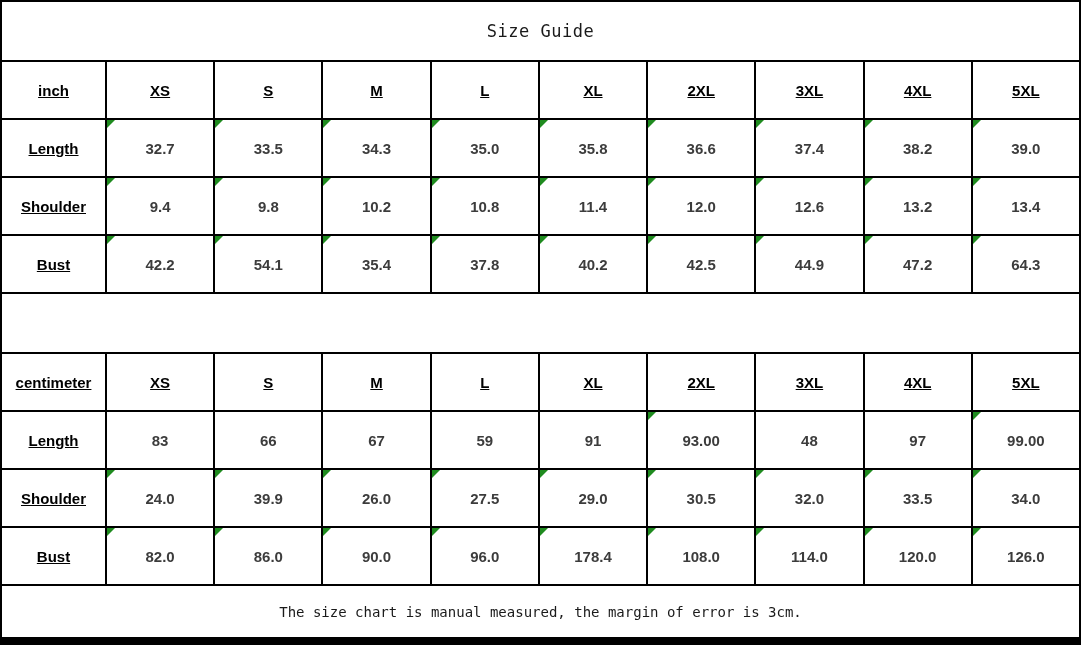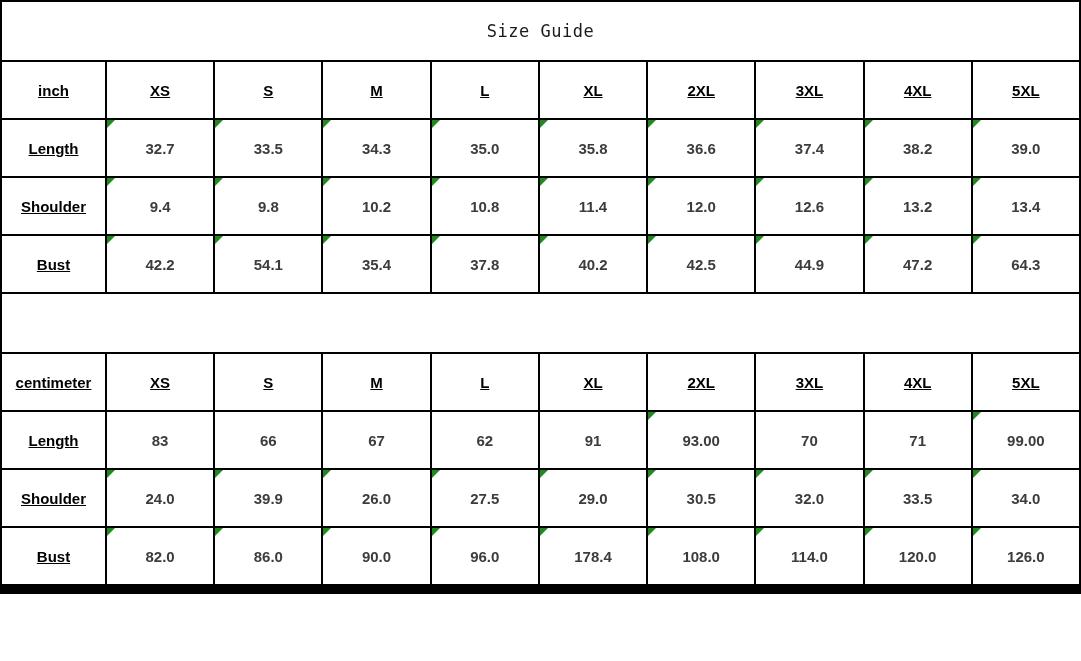--- a/index.html
+++ b/index.html
@@ -185,25 +185,25 @@
           <th class="size-cell">4XL</th>
           <th class="size-cell">5XL</th>
         </tr>
       </thead>
       <tbody>
         <tr>
           <th class="label-cell">Length</th>
           <td class="value-cell"><span>83</span></td>
           <td class="value-cell"><span>66</span></td>
           <td class="value-cell"><span>67</span></td>
-          <td class="value-cell"><span>62</span></td>
+          <td class="value-cell"><span>59</span></td>
           <td class="value-cell"><span>91</span></td>
           <td class="value-cell"><span class="tri"></span><span>93.00</span></td>
-          <td class="value-cell"><span>70</span></td>
-          <td class="value-cell"><span>71</span></td>
+          <td class="value-cell"><span>48</span></td>
+          <td class="value-cell"><span>97</span></td>
           <td class="value-cell"><span class="tri"></span><span>99.00</span></td>
         </tr>
         <tr>
           <th class="label-cell">Shoulder</th>
           <td class="value-cell"><span class="tri"></span><span>24.0</span></td>
           <td class="value-cell"><span class="tri"></span><span>39.9</span></td>
           <td class="value-cell"><span class="tri"></span><span>26.0</span></td>
           <td class="value-cell"><span class="tri"></span><span>27.5</span></td>
           <td class="value-cell"><span class="tri"></span><span>29.0</span></td>
           <td class="value-cell"><span class="tri"></span><span>30.5</span></td>
@@ -219,16 +219,17 @@
           <td class="value-cell"><span class="tri"></span><span>96.0</span></td>
           <td class="value-cell"><span class="tri"></span><span>178.4</span></td>
           <td class="value-cell"><span class="tri"></span><span>108.0</span></td>
           <td class="value-cell"><span class="tri"></span><span>114.0</span></td>
           <td class="value-cell"><span class="tri"></span><span>120.0</span></td>
           <td class="value-cell"><span class="tri"></span><span>126.0</span></td>
         </tr>
       </tbody>
     </table>
 
+  <div class="footer-row">The size chart is manual measured, the margin of error is 3cm.</div>
 
   <div class="bottom-bar"></div>
 
 </div>
 
 </body></html>

